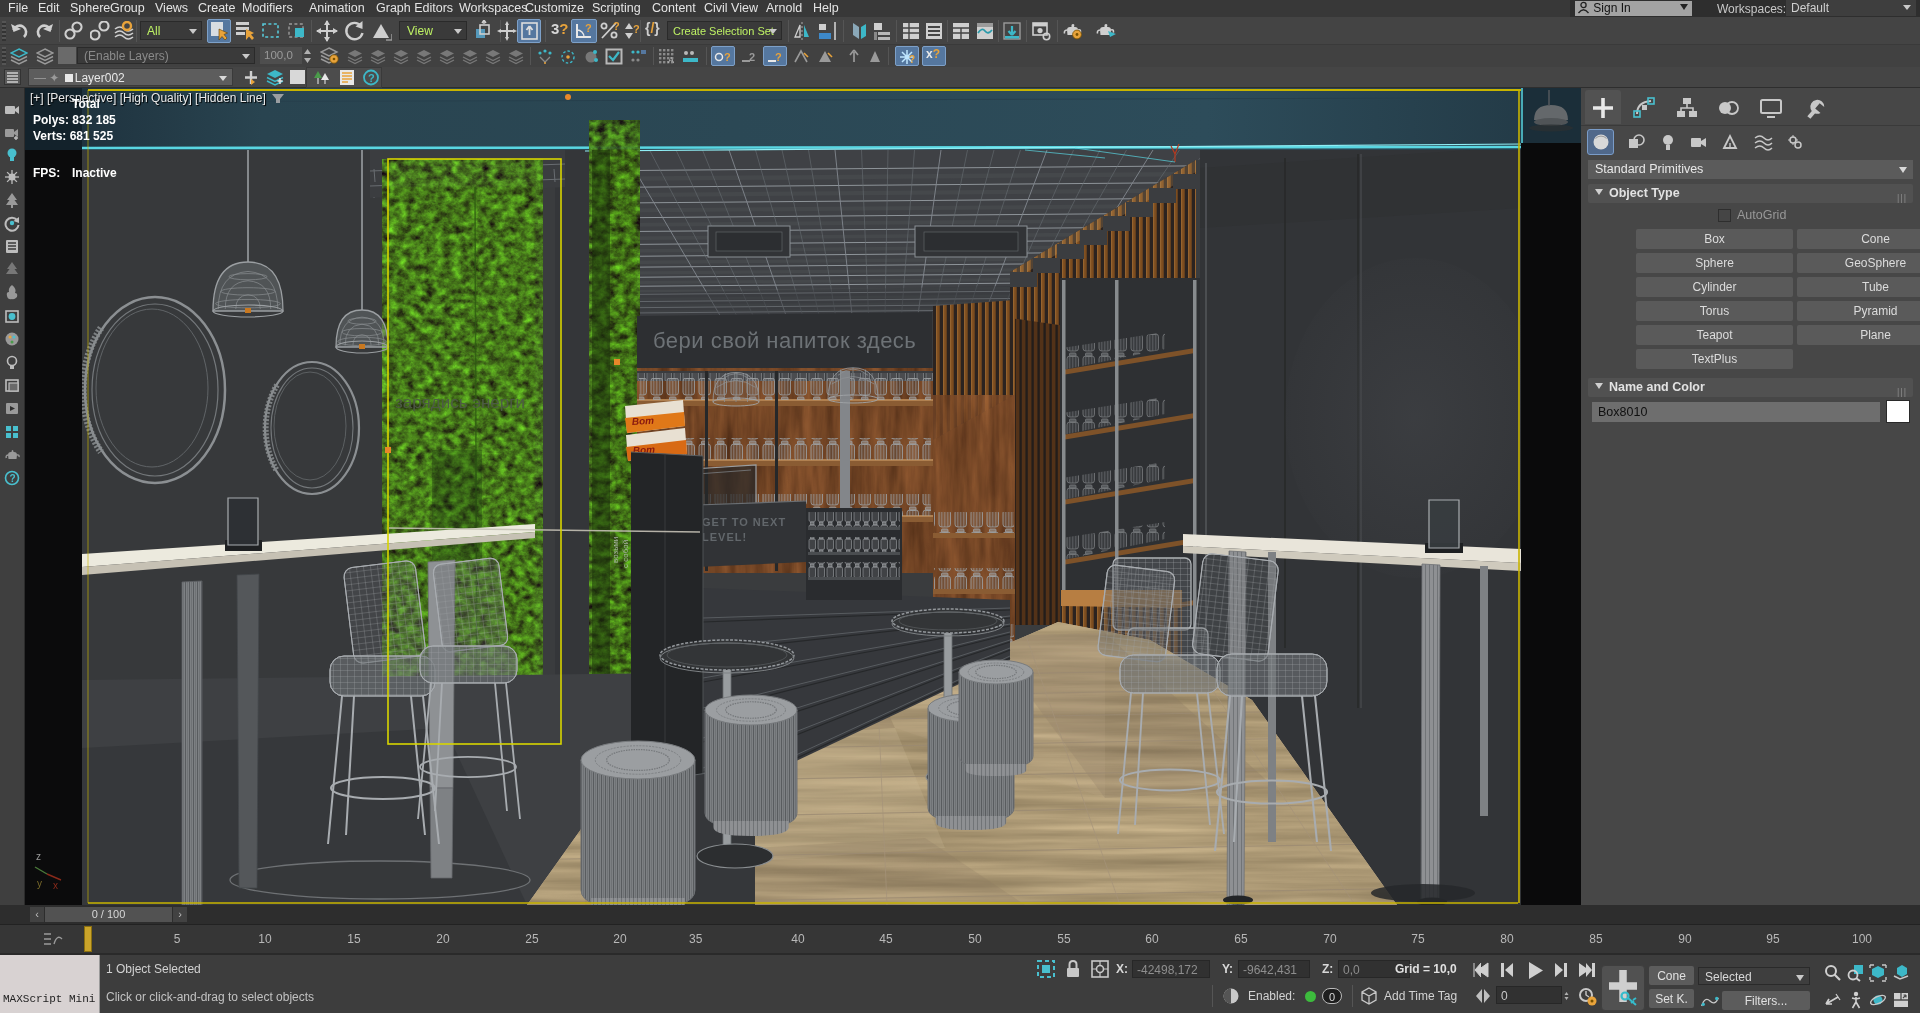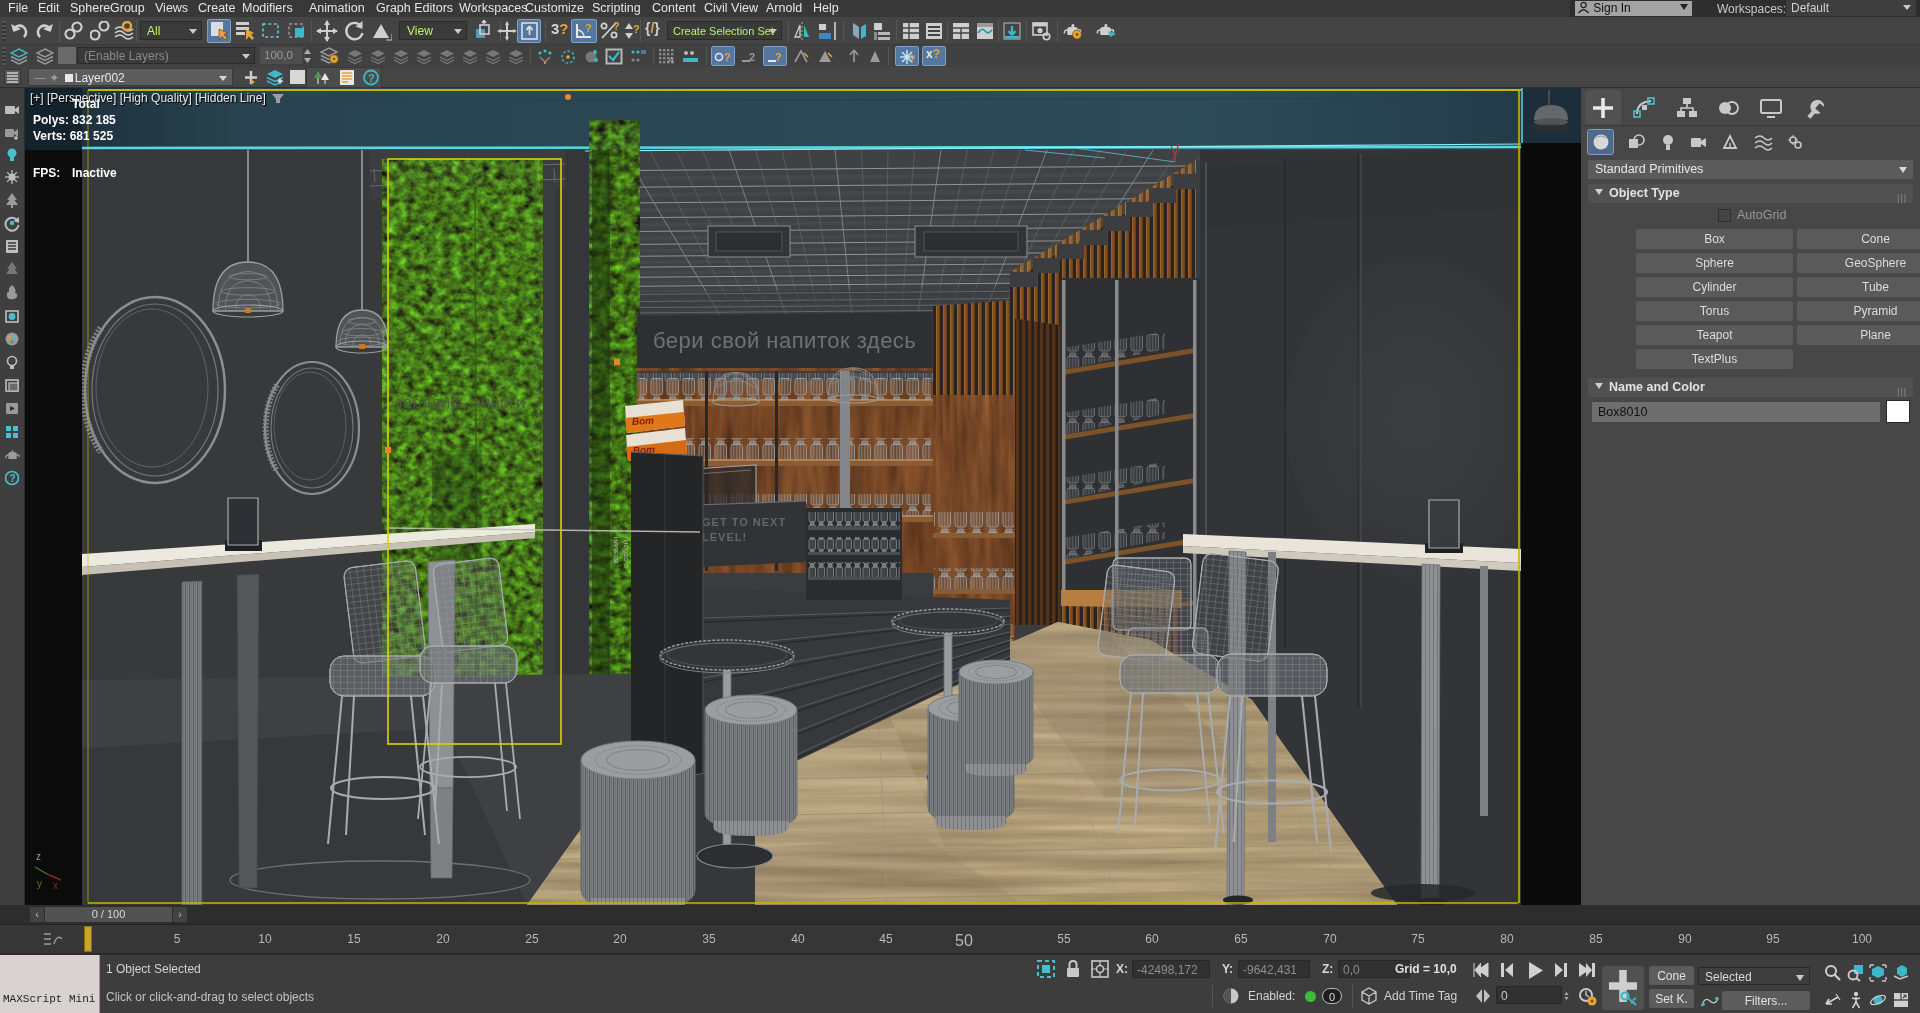--- a/index.html
+++ b/index.html
@@ -1073,24 +1073,24 @@
         <path d="M2 4 L9 4 M2 9 L9 9 M2 14 L9 14" stroke="#9a9a9a" stroke-width="1.6"></path>
         <path d="M12 14 Q15 4 20 9" fill="none" stroke="#9a9a9a" stroke-width="1.4"></path>
       </svg>
 <div class="abs" style="left:68px;top:7px;width:40px;text-align:center;color:#b8b8b8;font-size:12px">0</div>
       <div class="abs" style="left:157px;top:7px;width:40px;text-align:center;color:#b8b8b8;font-size:12px">5</div>
       <div class="abs" style="left:245px;top:7px;width:40px;text-align:center;color:#b8b8b8;font-size:12px">10</div>
       <div class="abs" style="left:334px;top:7px;width:40px;text-align:center;color:#b8b8b8;font-size:12px">15</div>
       <div class="abs" style="left:423px;top:7px;width:40px;text-align:center;color:#b8b8b8;font-size:12px">20</div>
       <div class="abs" style="left:512px;top:7px;width:40px;text-align:center;color:#b8b8b8;font-size:12px">25</div>
       <div class="abs" style="left:600px;top:7px;width:40px;text-align:center;color:#b8b8b8;font-size:12px">20</div>
-      <div class="abs" style="left:689px;top:7px;width:40px;text-align:center;color:#b8b8b8;font-size:12px">35</div>
+      <div class="abs" style="left:689px;top:7px;width:40px;text-align:left;color:#b8b8b8;font-size:12px">35</div>
       <div class="abs" style="left:778px;top:7px;width:40px;text-align:center;color:#b8b8b8;font-size:12px">40</div>
       <div class="abs" style="left:866px;top:7px;width:40px;text-align:center;color:#b8b8b8;font-size:12px">45</div>
-      <div class="abs" style="left:955px;top:7px;width:40px;color:#b8b8b8;font-size:16px">50</div>
+      <div class="abs" style="left:955px;top:7px;width:40px;text-align:center;color:#b8b8b8;font-size:12px">50</div>
       <div class="abs" style="left:1044px;top:7px;width:40px;text-align:center;color:#b8b8b8;font-size:12px">55</div>
       <div class="abs" style="left:1132px;top:7px;width:40px;text-align:center;color:#b8b8b8;font-size:12px">60</div>
       <div class="abs" style="left:1221px;top:7px;width:40px;text-align:center;color:#b8b8b8;font-size:12px">65</div>
       <div class="abs" style="left:1310px;top:7px;width:40px;text-align:center;color:#b8b8b8;font-size:12px">70</div>
       <div class="abs" style="left:1398px;top:7px;width:40px;text-align:center;color:#b8b8b8;font-size:12px">75</div>
       <div class="abs" style="left:1487px;top:7px;width:40px;text-align:center;color:#b8b8b8;font-size:12px">80</div>
       <div class="abs" style="left:1576px;top:7px;width:40px;text-align:center;color:#b8b8b8;font-size:12px">85</div>
       <div class="abs" style="left:1665px;top:7px;width:40px;text-align:center;color:#b8b8b8;font-size:12px">90</div>
       <div class="abs" style="left:1753px;top:7px;width:40px;text-align:center;color:#b8b8b8;font-size:12px">95</div>
       <div class="abs" style="left:1842px;top:7px;width:40px;text-align:center;color:#b8b8b8;font-size:12px">100</div>

